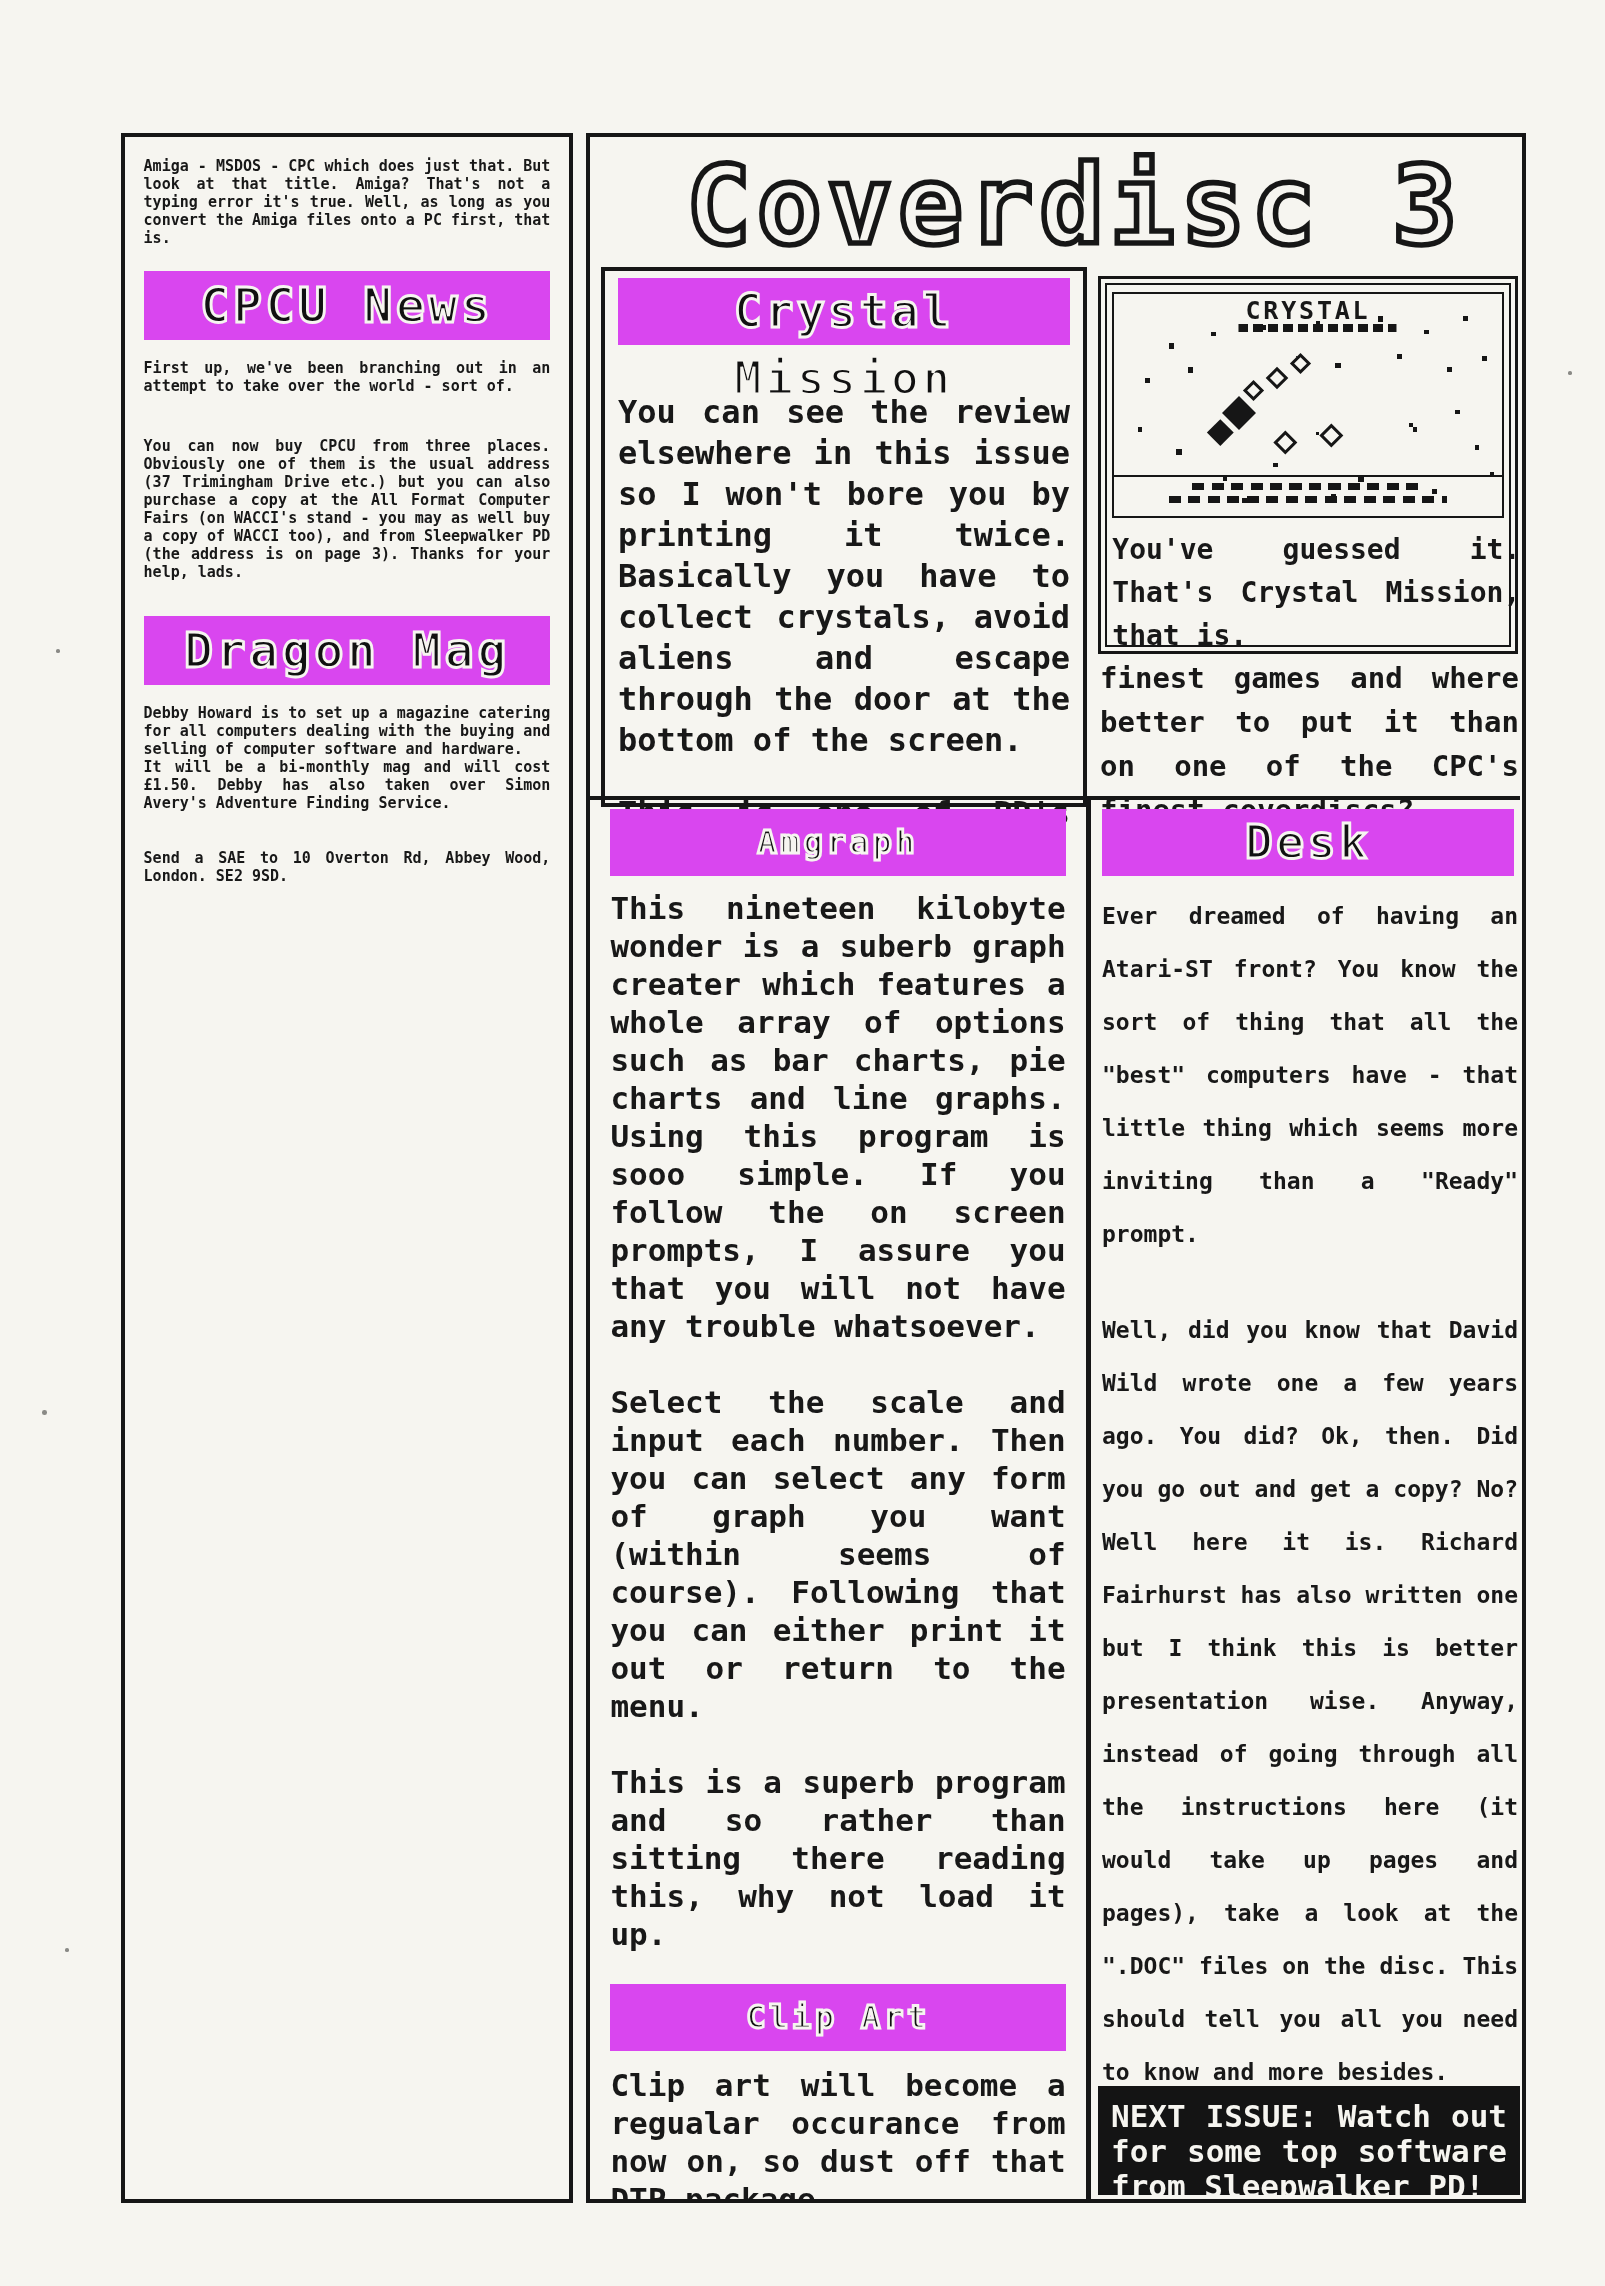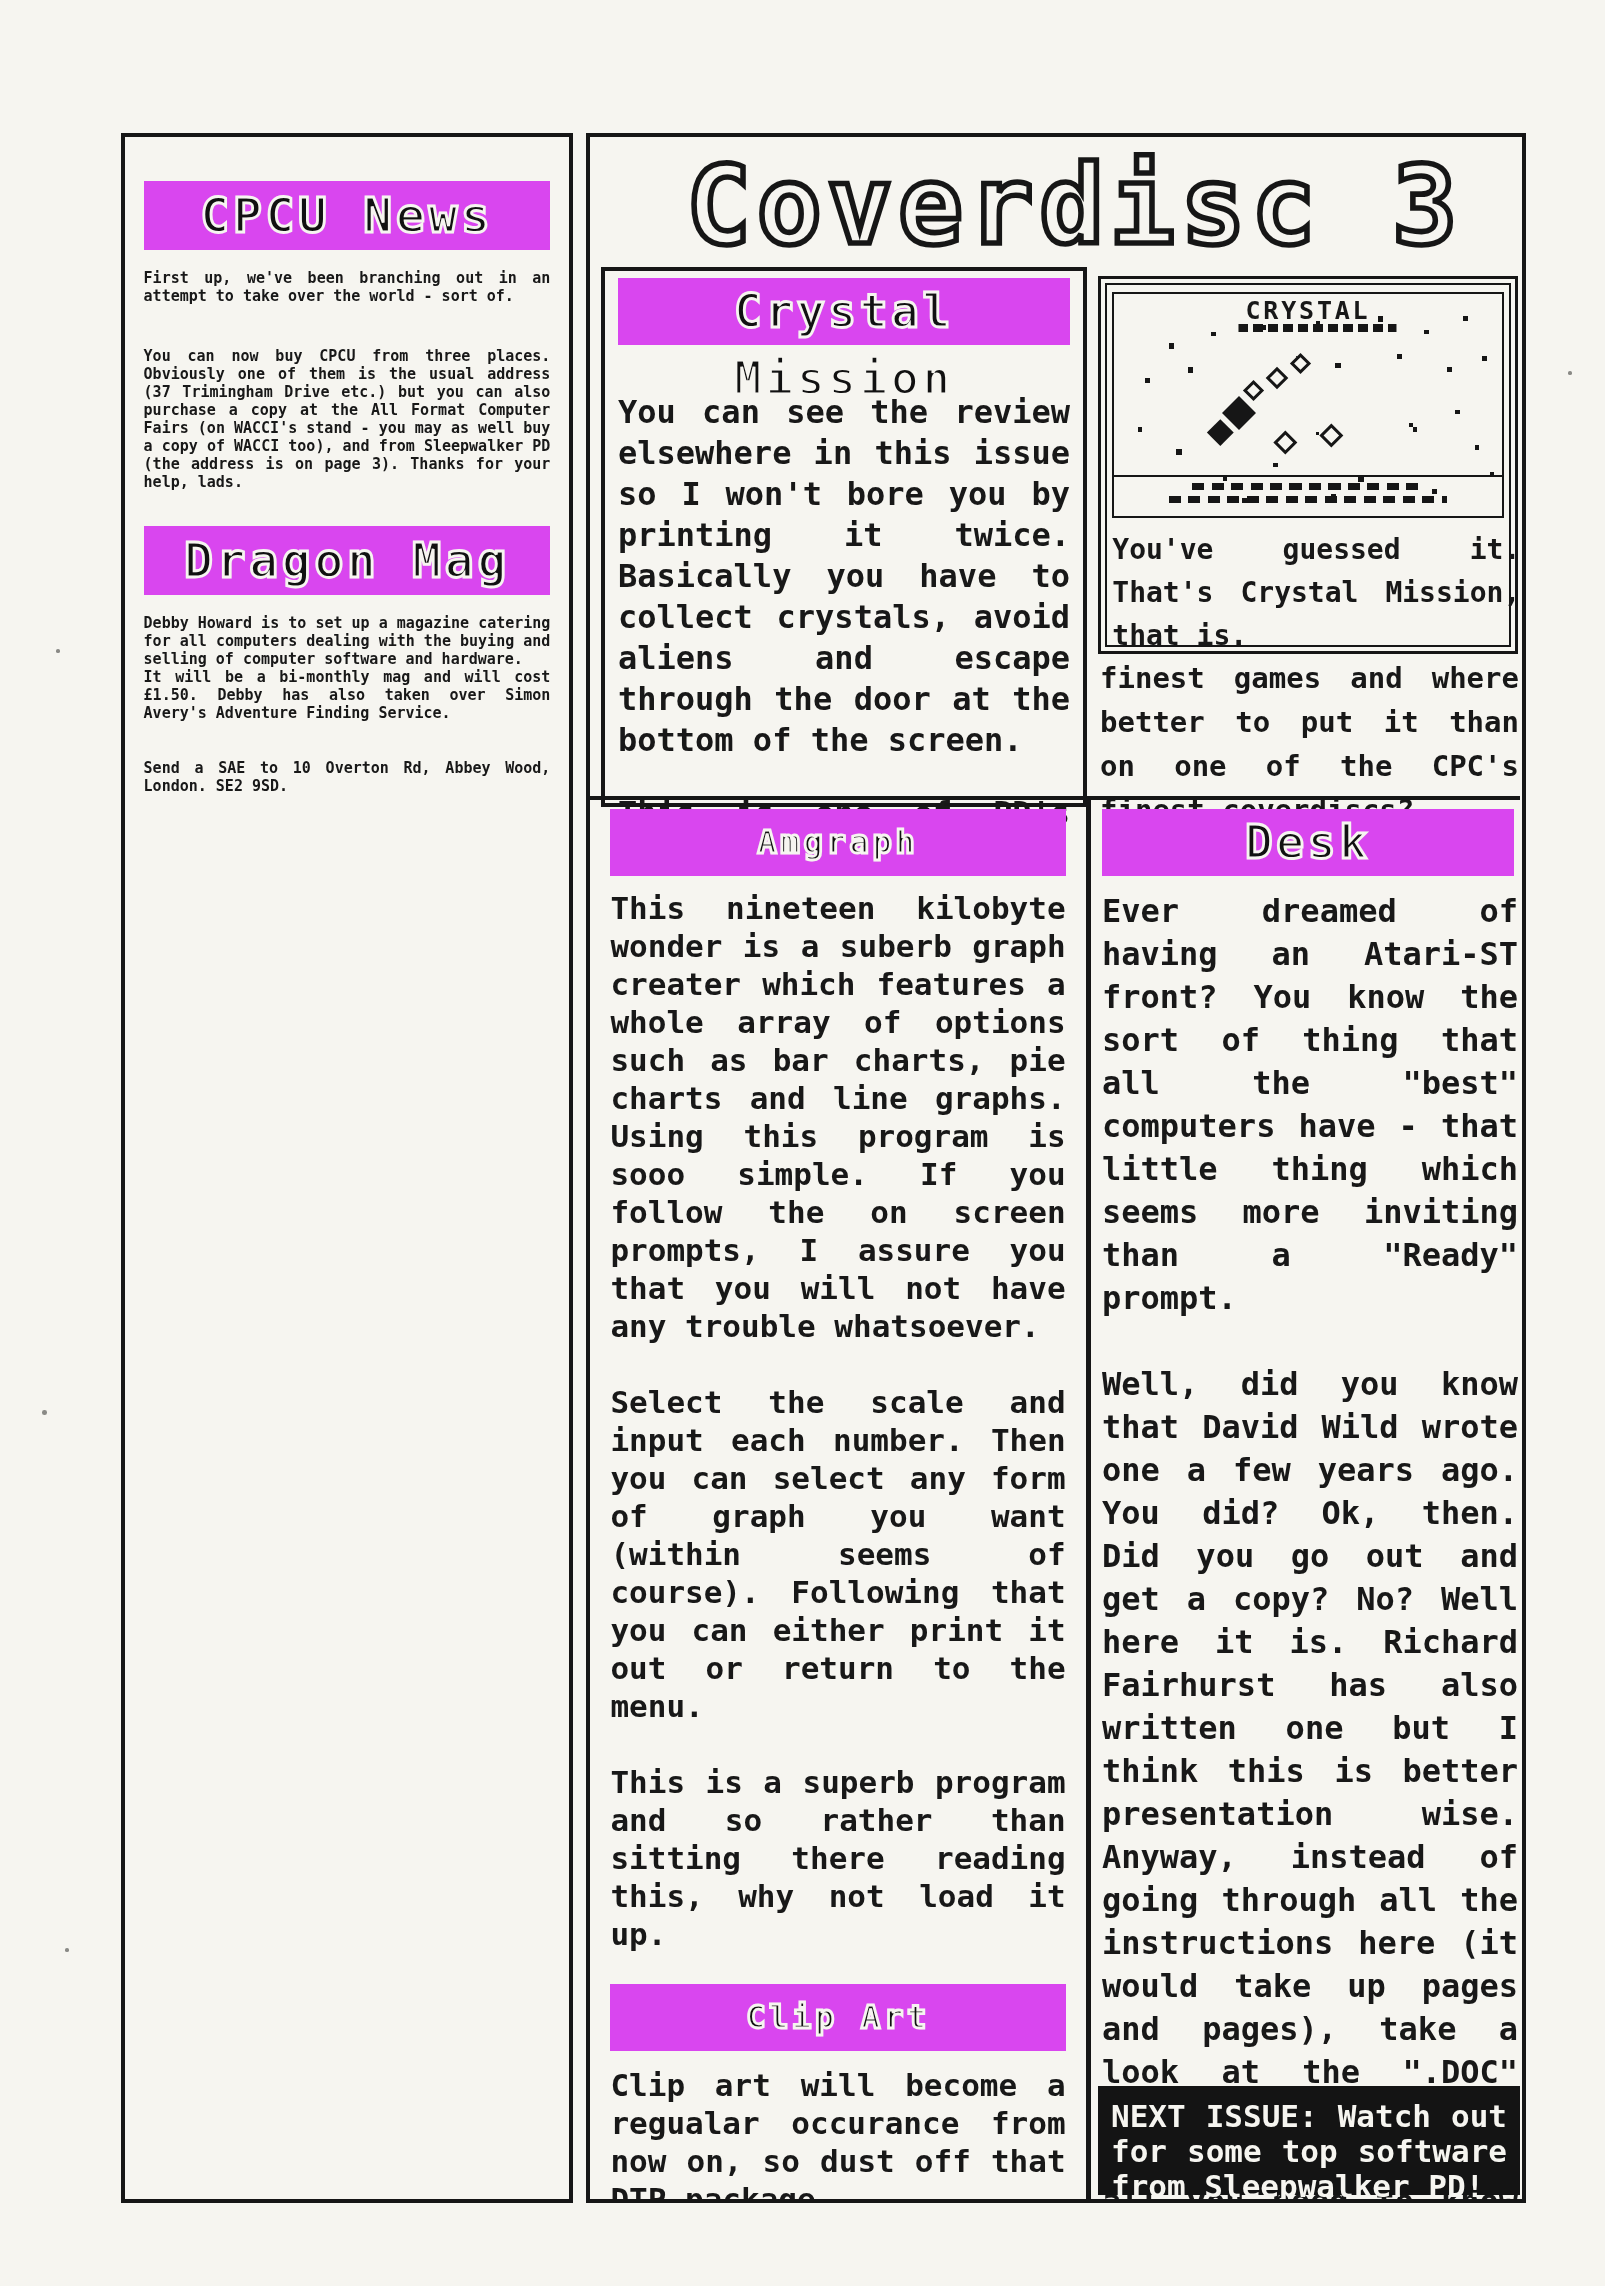--- a/index.html
+++ b/index.html
@@ -64,37 +64,38 @@
   .v-divider{position:absolute;left:496px;top:0;width:4.6px;height:100%;background:#161616;}
   .mid-col{position:absolute;left:0;top:0;width:496px;height:100%;padding:0 20.4px;box-sizing:border-box;overflow:hidden;}
   .mid-col .hdr-bar{height:67px;line-height:67px;font-size:32px;margin:9.3px 0 0 0;}
   .mid-col .body-text{font-size:31px;line-height:38px;}
   .mid-col .first{margin-top:13px;}
   .gap41{margin-top:38px !important;}
   .clip-bar{margin-top:20.4px !important;}
   .clip-text{margin-top:15px !important;font-size:31px;line-height:37px;}
   .desk-col{position:absolute;left:501px;top:0;width:429px;height:100%;padding:0 6.5px 0 11px;box-sizing:border-box;overflow:hidden;}
   .desk-col .hdr-bar{height:67px;line-height:67px;font-size:46px;margin:9.3px 0 0 0;}
-  .desk-col .body-text{font-size:32px;line-height:43px;width:416px;}
+  .desk-col .body-text{font-size:23px;line-height:53px;width:416px;}
   .desk-col .first{margin-top:14px;}
   .gap46{margin-top:43px !important;}
   .next-issue{
     position:absolute;left:508px;bottom:7.4px;width:422px;height:109px;background:#141414;
     color:#f6f5f0;font-size:31px;line-height:35px;font-weight:700;
     padding:13px 13px;box-sizing:border-box;text-align:justify;
   }
   
   .speck{position:absolute;background:#8a8a86;border-radius:50%;}
 </style>
 </head>
 <body>
 
 <div class="page">
 
   <div class="box left-box body-text">
+    <p>Amiga - MSDOS - CPC which does just that. But look at that title. Amiga? That's not a typing error it's true. Well, as long as you convert the Amiga files onto a PC first, that is.</p>
     <div class="hdr-bar">CPCU News</div>
     <p>First up, we've been branching out in an attempt to take over the world - sort of.</p>
     <p class="p-gap">You can now buy CPCU from three places. Obviously one of them is the usual address (37 Trimingham Drive etc.) but you can also purchase a copy at the All Format Computer Fairs (on WACCI's stand - you may as well buy a copy of WACCI too), and from Sleepwalker PD (the address is on page 3). Thanks for your help, lads.</p>
     <div class="hdr-bar" style="margin-top:35px;">Dragon Mag</div>
     <p>Debby Howard is to set up a magazine catering for all computers dealing with the buying and selling of computer software and hardware.</p>
     <p>It will be a bi-monthly mag and will cost £1.50. Debby has also taken over Simon Avery's Adventure Finding Service.</p>
     <p class="p-gap-sm">Send a SAE to 10 Overton Rd, Abbey Wood, London. SE2 9SD.</p>
   </div>
 
   <div class="box right-box">

